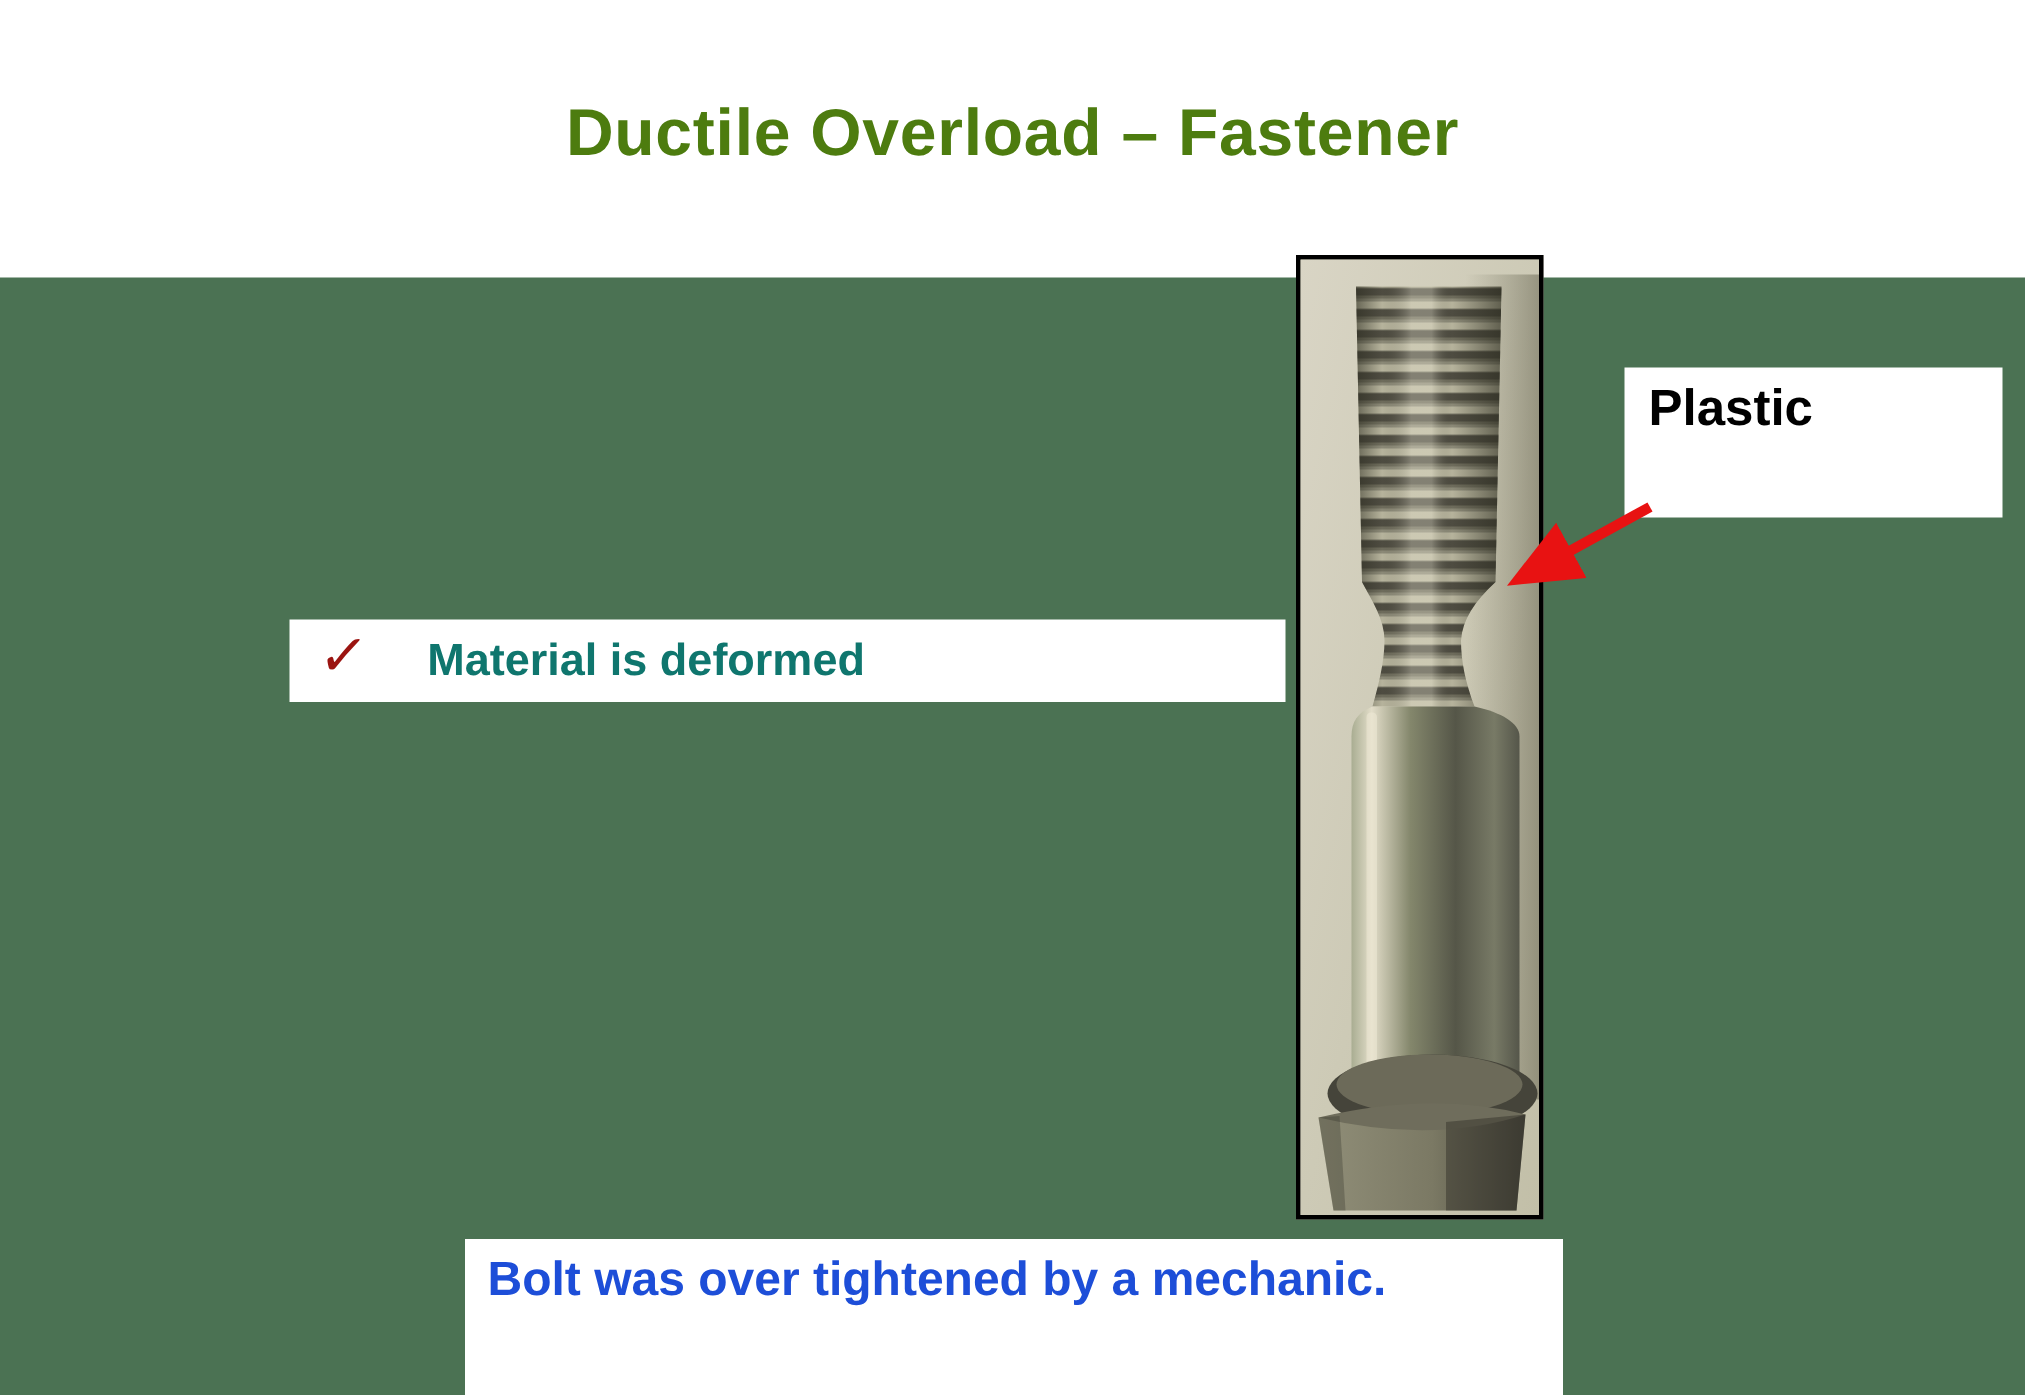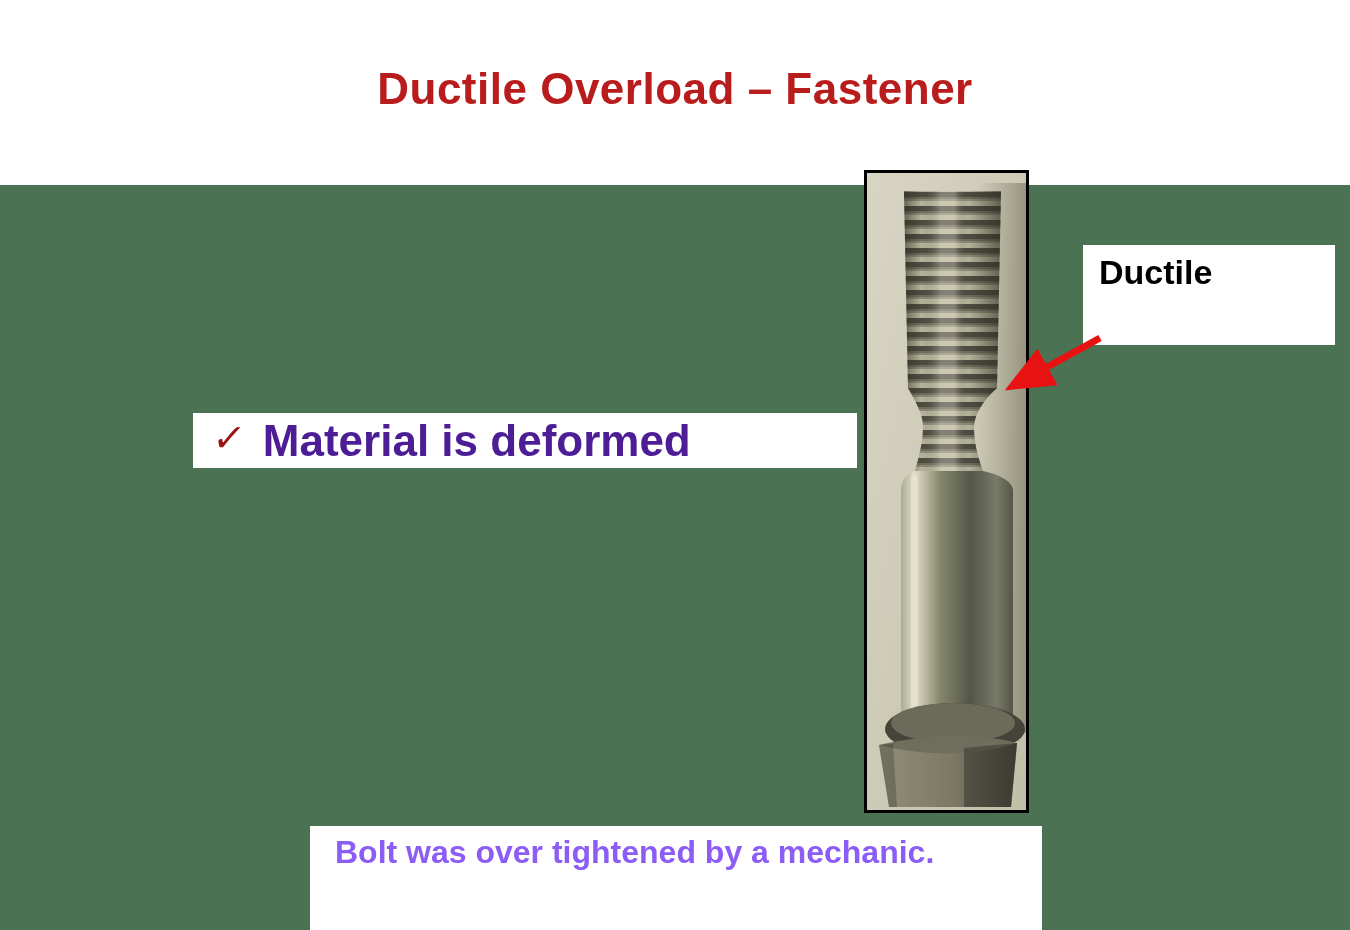--- a/index.html
+++ b/index.html
@@ -11,21 +11,21 @@
   .abs{position:absolute;}
   
   .green-band{
     left:0;top:185px;width:1350px;height:745px;
     background:#4b7253;
   }
   
   .slide-title{
     left:0;top:64px;width:1350px;
     text-align:center;
-    font-size:44px;font-weight:bold;color:#b91c1c;
+    font-size:44px;font-weight:bold;color:#4d7c0f;
     letter-spacing:0.5px;
     white-space:nowrap;
   }
   
   .photo-frame{
     left:864px;top:170px;width:165px;height:643px;
     border:3px solid #000;box-sizing:border-box;
     background:#cfccb9;
   }
   .photo-frame svg{display:block;}
@@ -52,35 +52,34 @@
     display:flex;align-items:center;
     box-sizing:border-box;
     padding-left:20px;
   }
   .check-mark{
     font-size:38px;font-weight:bold;color:#9b1411;
     transform:skewX(-8deg);
     margin-top:-6px;
   }
   .bullet-text{
-    font-size:44px;font-weight:bold;color:#4c1d95;
-    margin-left:18px;
+    font-size:30px;font-weight:bold;color:#0f766e;
+    margin-left:40px;
     white-space:nowrap;
   }
   
   .caption-box{
     left:310px;top:826px;width:732px;height:104px;
     background:#ffffff;
     box-sizing:border-box;
     padding:8px 0 0 15px;
   }
   .caption-text{
-    font-size:32px;font-weight:bold;color:#8b5cf6;
+    font-size:32px;font-weight:bold;color:#1d4ed8;
     white-space:nowrap;
-    margin-left:10px;
   }
 </style>
 </head>
 <body>
 
 <div class="abs green-band"></div>
 
 <div class="abs slide-title">Ductile Overload – Fastener</div>
 
 <div class="abs photo-frame">
@@ -143,21 +142,21 @@
     <ellipse cx="86" cy="550" rx="62" ry="20" fill="#6c6a59"></ellipse>
 
     <path d="M12,572 L150,570 L144,634 L22,634 Z" fill="url(#headGrad)"></path>
     <path d="M12,572 Q88,554 150,570 Q88,590 12,572 Z" fill="#6f6d5c"></path>
     <path d="M97,575 L150,570 L144,634 L97,634 Z" fill="#2e2d26" opacity="0.45"></path>
     <path d="M12,572 L26,571 L30,634 L22,634 Z" fill="#2e2d26" opacity="0.30"></path>
   </svg>
 </div>
 
 <div class="abs callout-box">
-  <div class="callout-line">Ductile</div>
+  <div class="callout-line">Plastic</div>
 </div>
 
 <svg class="abs arrow-svg" viewBox="0 0 116 70">
   <defs>
     <marker id="ah" markerWidth="7" markerHeight="7" refX="4.5" refY="3" orient="auto">
       <path d="M0,0 L7,3 L0,6 Z" fill="#e81212"></path>
     </marker>
   </defs>
   <line x1="102" y1="10" x2="22" y2="54" stroke="#e81212" stroke-width="7" marker-end="url(#ah)"></line>
 </svg>

